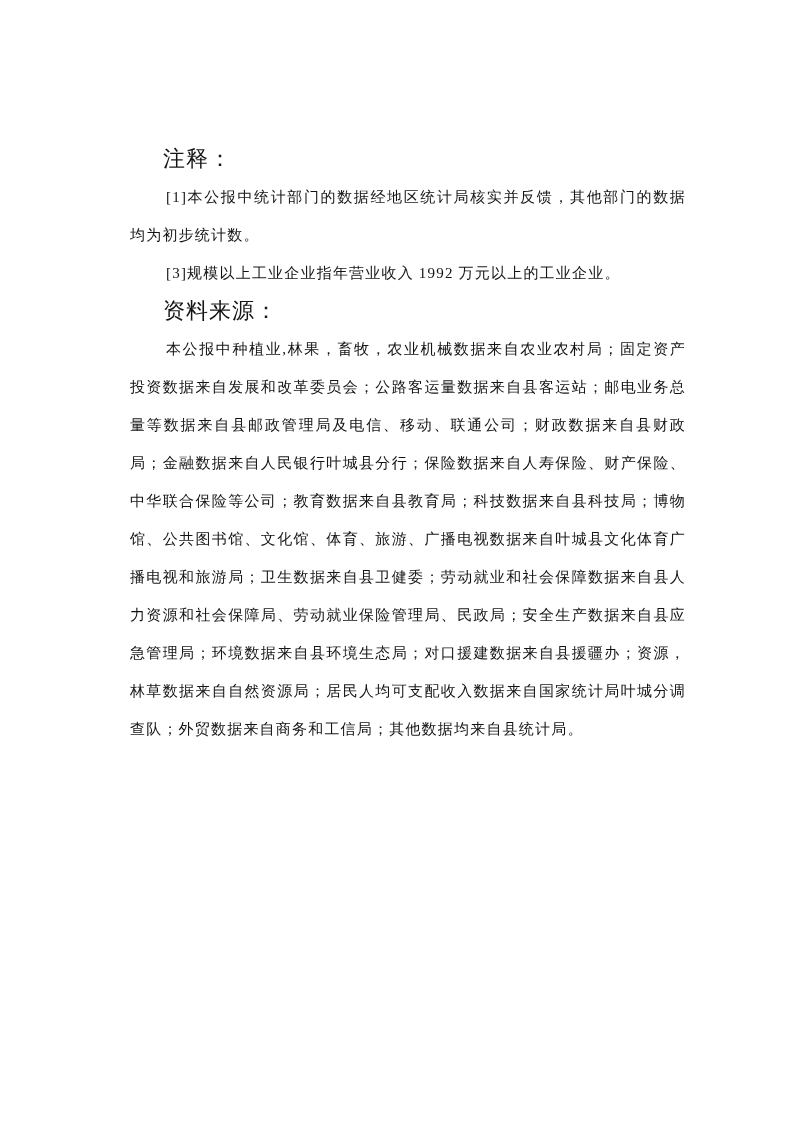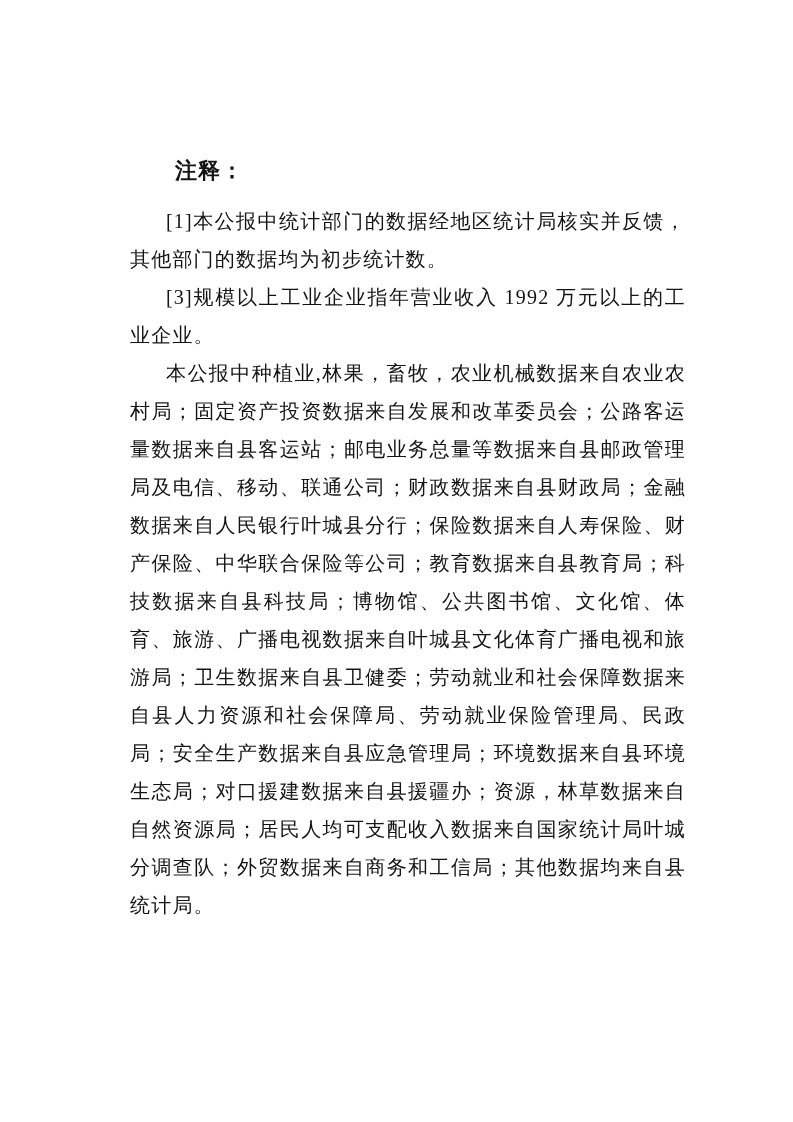--- a/index.html
+++ b/index.html
@@ -15,45 +15,46 @@
     font-family: "Liberation Serif", "DejaVu Serif", serif;
     color: #141414;
   }
   .page {
     position: absolute;
     left: 130px;
     top: 140px;
     width: 556px;
   }
   .heading {
-    margin: 12px;
+    margin: 0;
     font-size: 22px;
     line-height: 38px;
-    font-weight: bold;
+    font-weight: normal;
     text-indent: 33px;
     letter-spacing: 1px;
   }
   .body-text {
     margin: 0;
-    font-size: 20px;
+    font-size: 15px;
     line-height: 38px;
     letter-spacing: 1.2px;
     text-indent: 36px;
     text-align: justify;
     text-justify: inter-character;
   }
 </style>
 </head>
 <body>
 
 <div class="page">
 
   <h2 class="heading">注释：</h2>
 
   <p class="body-text">[1]本公报中统计部门的数据经地区统计局核实并反馈，其他部门的数据均为初步统计数。</p>
 
 
   <p class="body-text">[3]规模以上工业企业指年营业收入 1992 万元以上的工业企业。</p>
 
+  <h2 class="heading">资料来源：</h2>
 
   <p class="body-text">本公报中种植业,林果，畜牧，农业机械数据来自农业农村局；固定资产投资数据来自发展和改革委员会；公路客运量数据来自县客运站；邮电业务总量等数据来自县邮政管理局及电信、移动、联通公司；财政数据来自县财政局；金融数据来自人民银行叶城县分行；保险数据来自人寿保险、财产保险、中华联合保险等公司；教育数据来自县教育局；科技数据来自县科技局；博物馆、公共图书馆、文化馆、体育、旅游、广播电视数据来自叶城县文化体育广播电视和旅游局；卫生数据来自县卫健委；劳动就业和社会保障数据来自县人力资源和社会保障局、劳动就业保险管理局、民政局；安全生产数据来自县应急管理局；环境数据来自县环境生态局；对口援建数据来自县援疆办；资源，林草数据来自自然资源局；居民人均可支配收入数据来自国家统计局叶城分调查队；外贸数据来自商务和工信局；其他数据均来自县统计局。</p>
 
 </div>
 
 </body></html>

